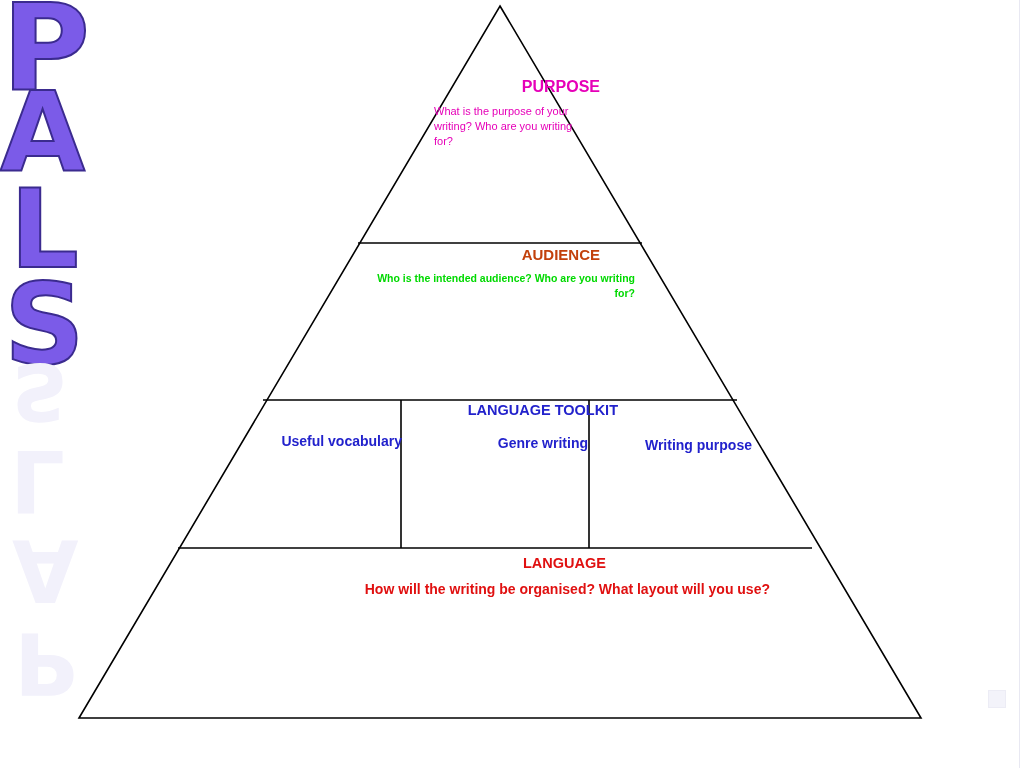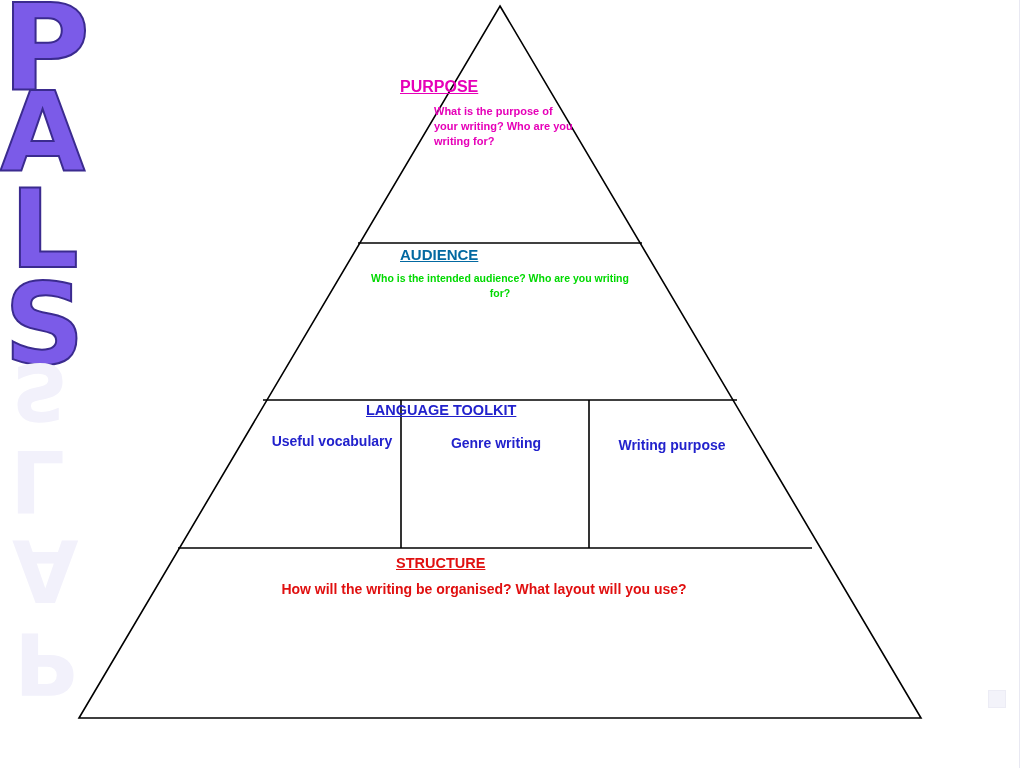--- a/index.html
+++ b/index.html
@@ -72,84 +72,83 @@
   
   #pyramid {
     position: absolute;
     left: 0;
     top: 0;
   }
 
   
   .band-title {
     position: absolute;
-    text-align: left;
-    font-weight: bold;
-    text-decoration: underline;
+    text-align: right;
+    font-weight: bold;
     white-space: nowrap;
   }
   .band-body {
     position: absolute;
-    text-align: center;
+    text-align: right;
   }
 
   
   .purpose-title {
     left: 400px; top: 78px; width: 200px;
     font-size: 16px;
     color: #e600b8;
   }
   .purpose-body {
     left: 434px; top: 104px; width: 140px;
     font-size: 11px;
-    font-weight: bold;
+    font-weight: normal;
     color: #e600b8;
     line-height: 1.35;
     text-align: left;
   }
 
   
   .audience-title {
     left: 400px; top: 246px; width: 200px;
     font-size: 15px;
-    color: #0369a1;
+    color: #c2410c;
   }
   .audience-body {
     left: 365px; top: 271px; width: 270px;
     font-size: 10.5px;
     font-weight: bold;
     color: #00d900;
     line-height: 1.45;
   }
 
   
   .toolkit-title {
-    left: 366px; top: 402px; width: 220px;
+    left: 398px; top: 402px; width: 220px;
     font-size: 14.5px;
     color: #2222cc;
   }
   .toolkit-cell {
     position: absolute;
-    text-align: center;
+    text-align: right;
     font-size: 14px;
     font-weight: bold;
     color: #2222cc;
   }
   .toolkit-cell.c1 { left: 262px; top: 433px; width: 140px; }
   .toolkit-cell.c2 { left: 404px; top: 435px; width: 184px; }
   .toolkit-cell.c3 { left: 592px; top: 437px; width: 160px; }
 
   
   .structure-title {
     left: 396px; top: 555px; width: 210px;
     font-size: 14.5px;
     color: #e01010;
   }
   .structure-body {
-    left: 214px; top: 581px; width: 540px;
+    left: 230px; top: 581px; width: 540px;
     font-size: 14px;
     font-weight: bold;
     color: #e01010;
   }
 
   
   .corner-mark {
     position: absolute;
     right: 18px;
     bottom: 60px;
@@ -196,17 +195,17 @@
   <div class="band-body purpose-body">What is the purpose of your writing? Who are you writing for?</div>
 
   <div class="band-title audience-title">AUDIENCE</div>
   <div class="band-body audience-body">Who is the intended audience? Who are you writing for?</div>
 
   <div class="band-title toolkit-title">LANGUAGE TOOLKIT</div>
   <div class="toolkit-cell c1">Useful vocabulary</div>
   <div class="toolkit-cell c2">Genre writing</div>
   <div class="toolkit-cell c3">Writing purpose</div>
 
-  <div class="band-title structure-title">STRUCTURE</div>
+  <div class="band-title structure-title">LANGUAGE</div>
   <div class="band-body structure-body">How will the writing be organised? What layout will you use?</div>
 
   <div class="corner-mark"></div>
 </div>
 
 </body></html>

